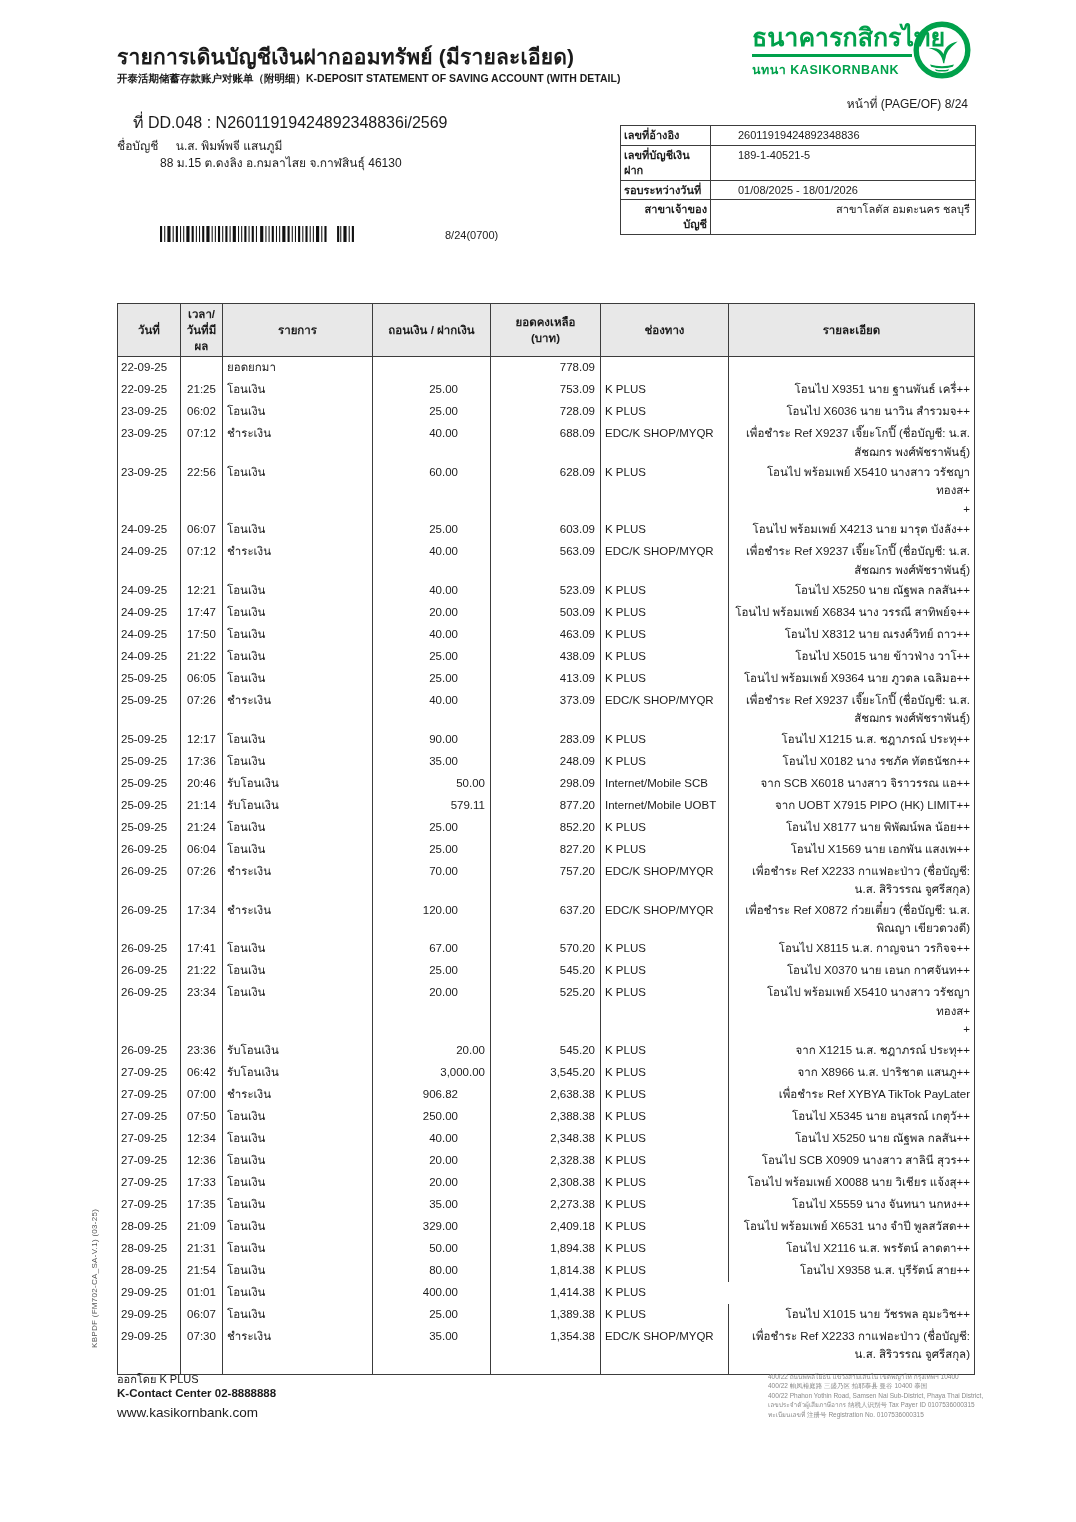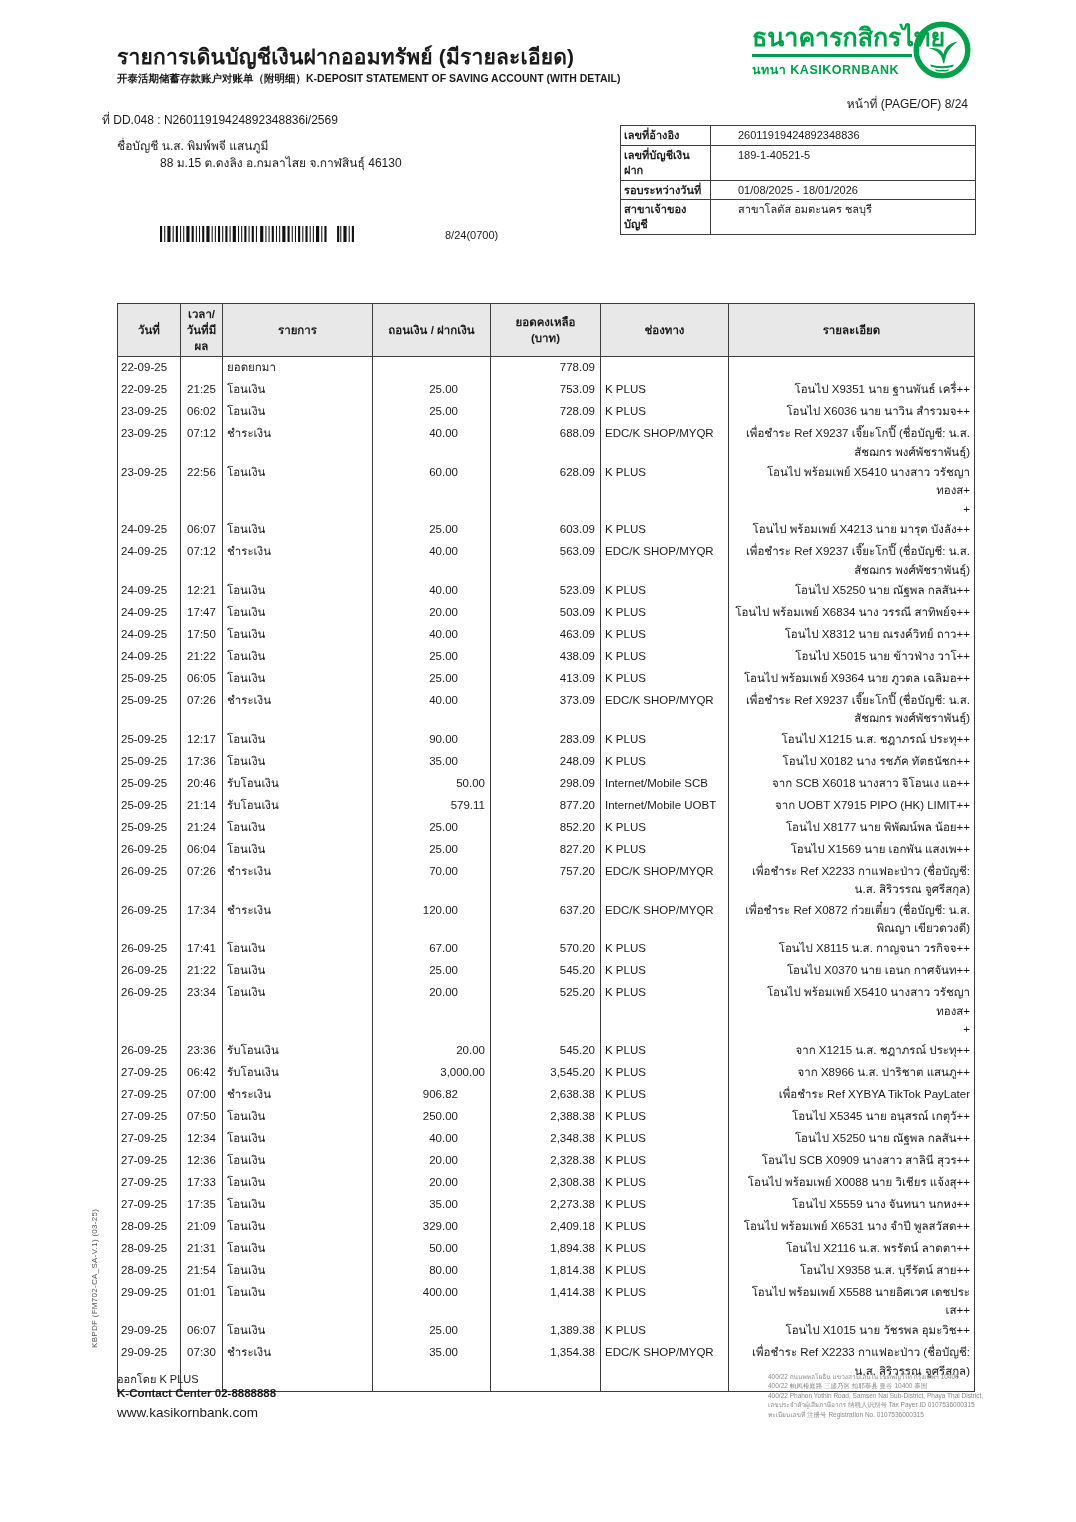--- a/index.html
+++ b/index.html
@@ -9,28 +9,28 @@
   }
   
   .doc-title{position:absolute;left:117px;top:40px;font-size:21px;font-weight:bold;letter-spacing:.2px;}
   .doc-subtitle{position:absolute;left:117px;top:72px;font-size:10.5px;font-weight:bold;}
   .bank-block{position:absolute;left:752px;top:24px;width:230px;}
   .bank-name-th{font-size:25px;font-weight:bold;color:var(--brand-green);line-height:1.1;}
   .bank-underline{height:3px;background:var(--brand-green);width:160px;margin:2px 0 3px 0;}
   .bank-name-en{font-size:12.5px;font-weight:bold;color:var(--brand-green);letter-spacing:.5px;}
   .bank-logo{position:absolute;left:912px;top:20px;width:60px;height:60px;}
   .page-label{position:absolute;right:108px;top:94px;font-size:12px;}
-  .doc-no{position:absolute;left:102px;top:110px;font-size:12px;}
+  .doc-no{position:absolute;left:133px;top:110px;font-size:16px;}
   .acct-line{position:absolute;left:117px;top:136px;font-size:12px;}
-  .acct-line .lbl{}
+  .acct-line .lbl{margin-right:14px;}
   .acct-addr{position:absolute;left:160px;top:153px;font-size:12px;}
   
   .info-box{position:absolute;left:620px;top:125px;width:356px;border:1px solid var(--table-border);box-sizing:border-box;}
   .info-row{display:grid;grid-template-columns:90px 1fr;border-bottom:1px solid var(--table-border);gap:22px;}
-  .info-row:last-child{border-bottom:none;}
+  .info-row:last-child{border-bottom:none;text-align:right;}
   .info-label{padding:2px 3px;font-size:11px;font-weight:bold;border-right:1px solid var(--table-border);line-height:1.35;}
   .info-value{padding:2px 5px;font-size:11px;line-height:1.35;}
   
   .barcode{position:absolute;left:160px;top:226px;}
   .barcode-label{position:absolute;left:445px;top:229px;font-size:11px;}
   
   .stmt-table{position:absolute;left:117px;top:303px;width:858px;border:1px solid var(--table-border);box-sizing:border-box;}
   .grid-row{display:grid;grid-template-columns:63px 42px 150px 118px 110px 128px 1fr;}
   .thead{background:var(--table-header-bg);border-bottom:1px solid var(--table-border);}
   .th{min-height:48px;display:flex;align-items:center;justify-content:center;text-align:center;
@@ -326,21 +326,21 @@
       <div class="td c-detail">โอนไป X0182 นาง รชภัค ทัตธนัชก++</div>
     </div>
 
     <div class="tr grid-row">
       <div class="td c-date">25-09-25</div>
       <div class="td c-time">20:46</div>
       <div class="td c-item">รับโอนเงิน</div>
       <div class="td c-amount deposit">50.00</div>
       <div class="td c-balance">298.09</div>
       <div class="td c-channel">Internet/Mobile SCB</div>
-      <div class="td c-detail">จาก SCB X6018 นางสาว จิโอนเง แอ++</div>
+      <div class="td c-detail">จาก SCB X6018 นางสาว จิราวรรณ แอ++</div>
     </div>
 
     <div class="tr grid-row">
       <div class="td c-date">25-09-25</div>
       <div class="td c-time">21:14</div>
       <div class="td c-item">รับโอนเงิน</div>
       <div class="td c-amount deposit">579.11</div>
       <div class="td c-balance">877.20</div>
       <div class="td c-channel">Internet/Mobile UOBT</div>
       <div class="td c-detail">จาก UOBT X7915 PIPO (HK) LIMIT++</div>
@@ -527,21 +527,20 @@
       <div class="td c-detail">โอนไป X9358 น.ส. บุรีรัตน์ สาย++</div>
     </div>
 
     <div class="tr grid-row">
       <div class="td c-date">29-09-25</div>
       <div class="td c-time">01:01</div>
       <div class="td c-item">โอนเงิน</div>
       <div class="td c-amount">400.00</div>
       <div class="td c-balance">1,414.38</div>
       <div class="td c-channel">K PLUS</div>
-      <div class="td c-detail">โอนไป พร้อมเพย์ X5588 นายอิศเวศ เดชประเส++</div>
     </div>
 
     <div class="tr grid-row">
       <div class="td c-date">29-09-25</div>
       <div class="td c-time">06:07</div>
       <div class="td c-item">โอนเงิน</div>
       <div class="td c-amount">25.00</div>
       <div class="td c-balance">1,389.38</div>
       <div class="td c-channel">K PLUS</div>
       <div class="td c-detail">โอนไป X1015 นาย วัชรพล อุมะวิช++</div>

